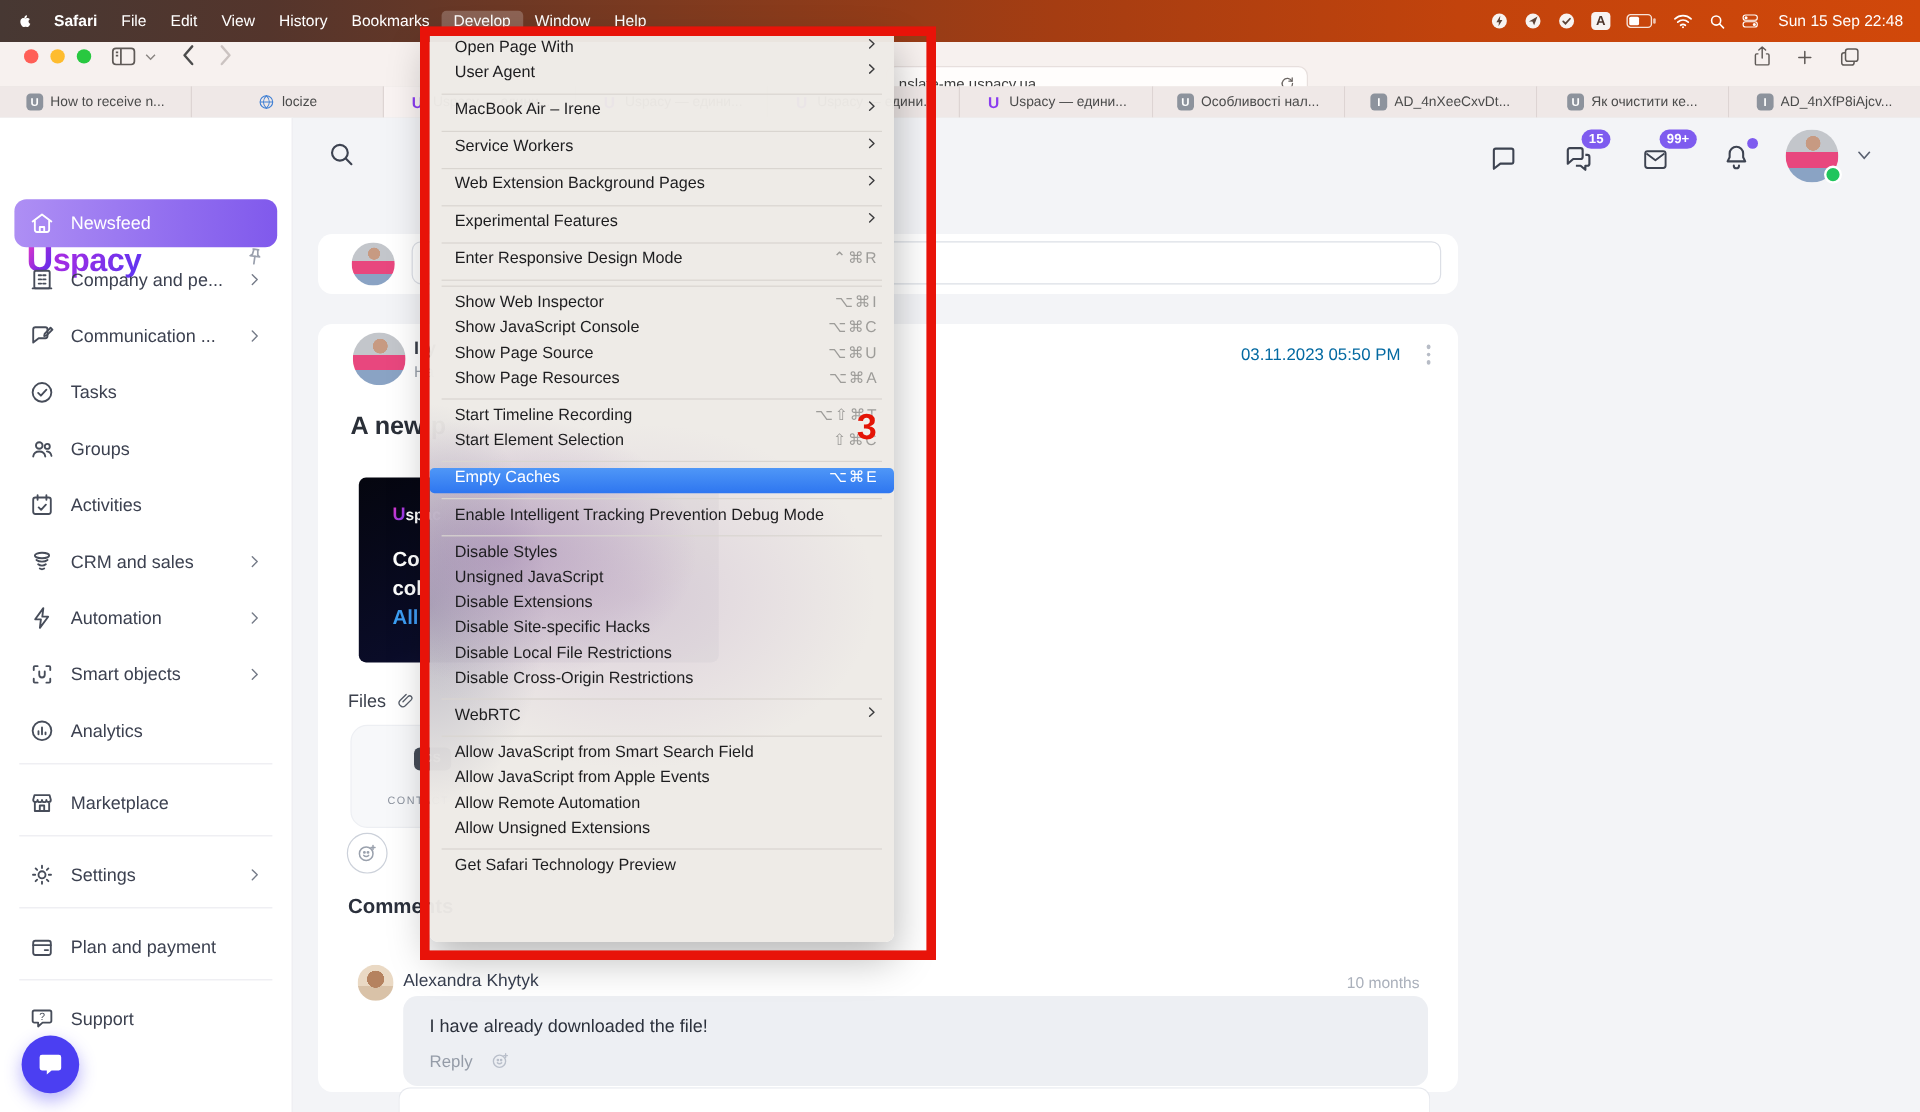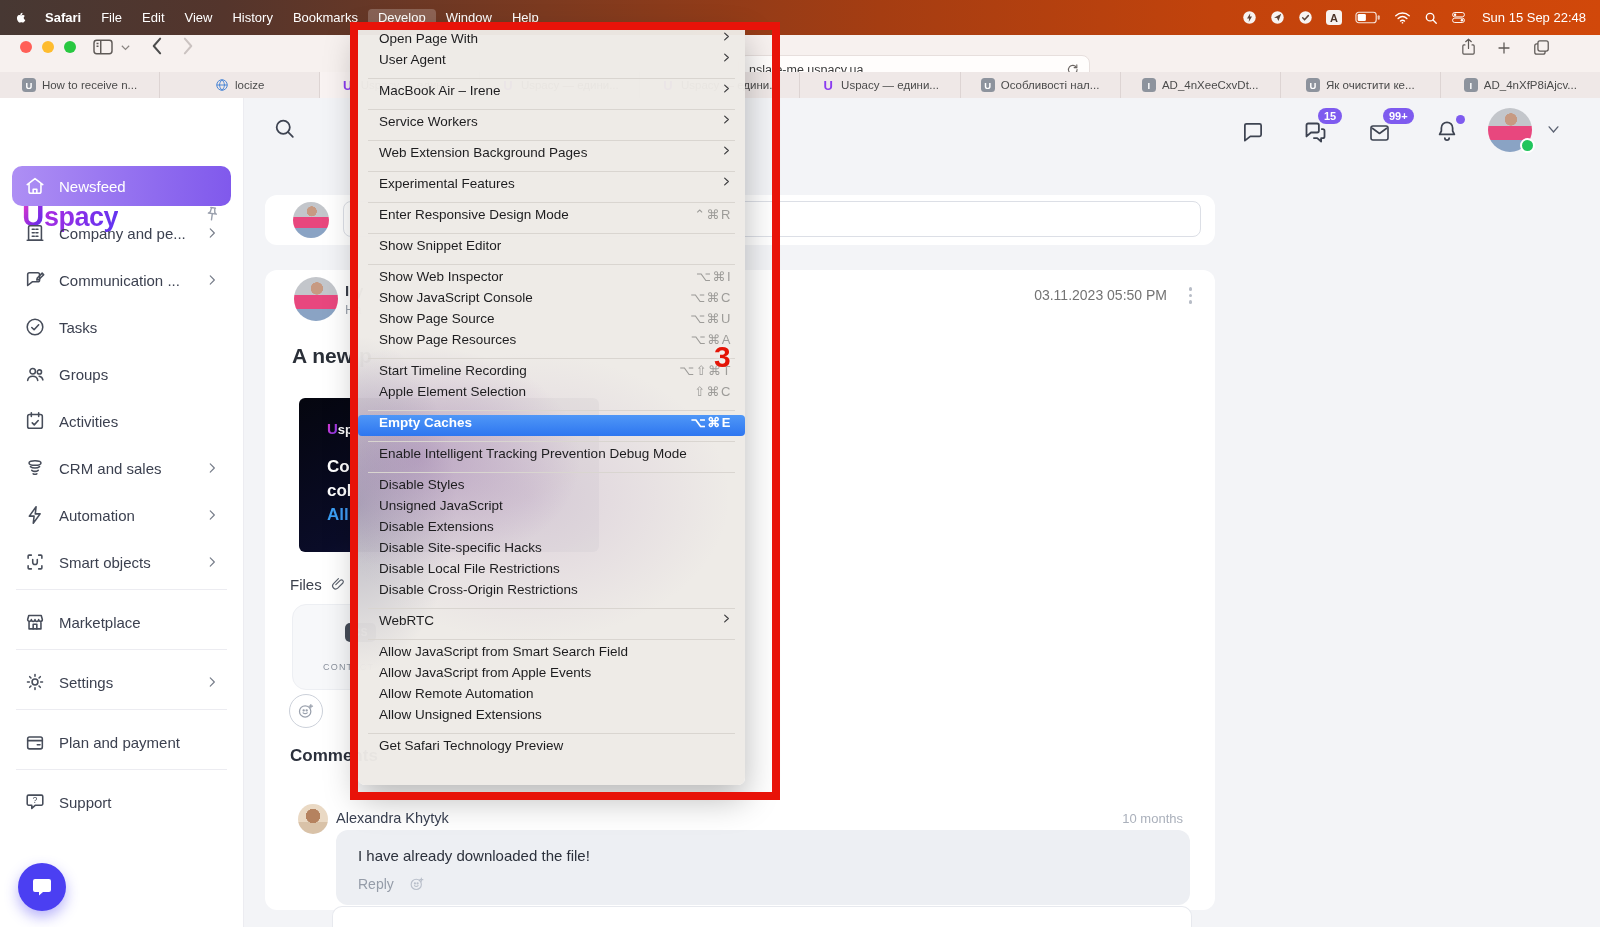--- a/index.html
+++ b/index.html
@@ -77,21 +77,21 @@
        linear-gradient(180deg,#c3c6cb 0 42%,#e8477e 42% 72%,#8aa3c4 72%)}
   .ph2{background:radial-gradient(circle at 50% 40%,#b5825f 0 30%,transparent 31%),
        linear-gradient(180deg,#ead9c4 0 60%,#d9c2a8 60%)}
   .online{position:absolute;width:11px;height:11px;border-radius:50%;background:#21c55d;border:2px solid #fff}
 
   .card{background:#fff;border-radius:12px;position:absolute}
   .compose-input{position:absolute;left:78px;top:6px;right:14px;height:36px;border:1px solid #dcdfe6;
     border-radius:8px;background:#fff;box-sizing:border-box;font:inherit;padding:0 12px;color:#3c4150}
   .frag1{position:absolute;left:80px;top:12px;font-size:15px;font-weight:600;color:#3a3f4a}
   .frag2{position:absolute;left:80px;top:32px;font-size:13px;color:#9aa1ab}
-  .post-date{position:absolute;right:48px;top:17px;font-size:14px;color:#737373}
+  .post-date{position:absolute;right:48px;top:17px;font-size:14px;color:#0369a1}
   .kebab{position:absolute;right:20px;top:14px;display:flex;flex-direction:column;gap:3px;padding:3px}
   .kebab i{width:3.5px;height:3.5px;border-radius:50%;background:#b7bcc6}
   .post-title{position:absolute;left:27px;top:74px;font-size:21px;font-weight:700;color:#2a2f38}
   .banner{position:absolute;left:34px;top:128px;width:300px;height:154px;border-radius:6px;overflow:hidden;
     background:linear-gradient(155deg,#05060f 0%,#0a0c28 55%,#1b1f55 100%);padding:22px 0 0 28px;box-sizing:border-box}
   .bn-logo{font-size:13px;color:#fff;font-weight:700}
   .bn-logo .u{background:linear-gradient(120deg,#e238c8,#7a3bf0);-webkit-background-clip:text;
     background-clip:text;color:transparent;font-size:15px}
   .bn-lines{margin-top:18px;font-size:17px;font-weight:700;line-height:24px;color:#fff}
   .bn-line3{background:linear-gradient(90deg,#3aa0f5,#8b5cf6);-webkit-background-clip:text;
@@ -120,21 +120,21 @@
     background:rgba(237,234,230,.97);border-radius:0 0 7px 7px;box-shadow:0 14px 34px rgba(0,0,0,.28);
     padding:5px 0;box-sizing:border-box;font-size:13.5px;color:#1d1d1f;overflow:hidden}
   .dev-menu::before{content:"";position:absolute;inset:0;pointer-events:none;
     background:radial-gradient(230px 160px at 16% 57%,rgba(140,98,162,.42),transparent 70%),
       radial-gradient(280px 200px at 44% 62%,rgba(182,152,192,.30),transparent 72%),
       radial-gradient(140px 240px at 0% 63%,rgba(38,40,92,.28),transparent 70%)}
   .menu-row{position:relative;z-index:1;height:21px;display:flex;align-items:flex-start;
     padding:0 13px 0 21px}
   .menu-row .shortcut{margin-left:auto;color:#9d9c99;font-size:13px;letter-spacing:1.5px;white-space:nowrap}
   .menu-row .subarrow{margin-left:auto;display:flex;color:#3c3c3e}
-  .menu-row.highlight{background:linear-gradient(180deg,#4f97f7,#2e76f0);color:#fff;border-radius:4px;font-weight:700}
+  .menu-row.highlight{background:linear-gradient(180deg,#4f97f7,#2e76f0);color:#fff;border-radius:4px;font-weight:400}
   .menu-row.highlight .shortcut{color:#fff}
   .menu-sep{position:relative;z-index:1;height:1px;background:#d9d5d0;margin:4.5px 10px}
 
   .red-box{position:absolute;left:350px;top:22px;width:430px;height:778px;border:8px solid #e81309;
     z-index:41;box-sizing:border-box}
   .step-3{position:absolute;left:714px;top:340px;z-index:42;font-size:30px;font-weight:700;color:#e41507;
     text-shadow:0 0 4px rgba(255,255,255,.6)}
 </style>
 </head>
 <body>
@@ -421,20 +421,29 @@
               <path d="M8 4.5H5.5a1 1 0 0 0-1 1V8M16 4.5h2.5a1 1 0 0 1 1 1V8M4.5 16v2.5a1 1 0 0 0 1 1H8M19.5 16v2.5a1 1 0 0 1-1 1H16"></path>
               <path d="M9.5 9.3v3a2.5 2.5 0 0 0 5 0v-3"></path>
             </svg>
           </span>
           <span class="nav-label">Smart objects</span>
           <span class="chev">
             <svg width="14" height="14" viewBox="0 0 24 24" fill="none" stroke="currentColor" stroke-width="2" stroke-linecap="round" stroke-linejoin="round">
               <path d="m9 5 7 7-7 7"></path>
             </svg>
           </span>
+        </div>
+        <div class="nav-item">
+          <span class="nav-ic">
+            <svg width="22" height="22" viewBox="0 0 24 24" fill="none" stroke="currentColor" stroke-width="1.7" stroke-linecap="round" stroke-linejoin="round">
+              <circle cx="12" cy="12" r="8.5"></circle>
+              <path d="M8.8 15.2v-2.8M12 15.2V9M15.2 15.2v-1.8"></path>
+            </svg>
+          </span>
+          <span class="nav-label">Analytics</span>
         </div>
         <div class="nav-divider"></div>
         <div class="nav-item">
           <span class="nav-ic">
             <svg width="22" height="22" viewBox="0 0 24 24" fill="none" stroke="currentColor" stroke-width="1.7" stroke-linecap="round" stroke-linejoin="round">
               <path d="M4 9.2 5.2 5h13.6L20 9.2M4 9.2a2 2 0 0 0 4 .2 2 2 0 0 0 4 0 2 2 0 0 0 4 0 2 2 0 0 0 4-.2M5.5 11.5v8h13v-8"></path>
               <path d="M10 19.5v-5h4v5"></path>
             </svg>
           </span>
           <span class="nav-label">Marketplace</span>
@@ -648,23 +657,20 @@
           <path d="m8 4.5 8 7.5-8 7.5"></path>
         </svg>
       </span>
     </div>
     <div class="menu-sep"></div>
     <div class="menu-row">
       <span class="mlabel">Enter Responsive Design Mode</span>
       <span class="shortcut">⌃⌘R</span>
     </div>
     <div class="menu-sep"></div>
-    <div class="menu-row">
-      <span class="mlabel">Show Snippet Editor</span>
-    </div>
     <div class="menu-sep"></div>
     <div class="menu-row">
       <span class="mlabel">Show Web Inspector</span>
       <span class="shortcut">⌥⌘I</span>
     </div>
     <div class="menu-row">
       <span class="mlabel">Show JavaScript Console</span>
       <span class="shortcut">⌥⌘C</span>
     </div>
     <div class="menu-row">
@@ -674,21 +680,21 @@
     <div class="menu-row">
       <span class="mlabel">Show Page Resources</span>
       <span class="shortcut">⌥⌘A</span>
     </div>
     <div class="menu-sep"></div>
     <div class="menu-row">
       <span class="mlabel">Start Timeline Recording</span>
       <span class="shortcut">⌥⇧⌘T</span>
     </div>
     <div class="menu-row">
-      <span class="mlabel">Apple Element Selection</span>
+      <span class="mlabel">Start Element Selection</span>
       <span class="shortcut">⇧⌘C</span>
     </div>
     <div class="menu-sep"></div>
     <div class="menu-row highlight">
       <span class="mlabel">Empty Caches</span>
       <span class="shortcut">⌥⌘E</span>
     </div>
     <div class="menu-sep"></div>
     <div class="menu-row">
       <span class="mlabel">Enable Intelligent Tracking Prevention Debug Mode</span>

